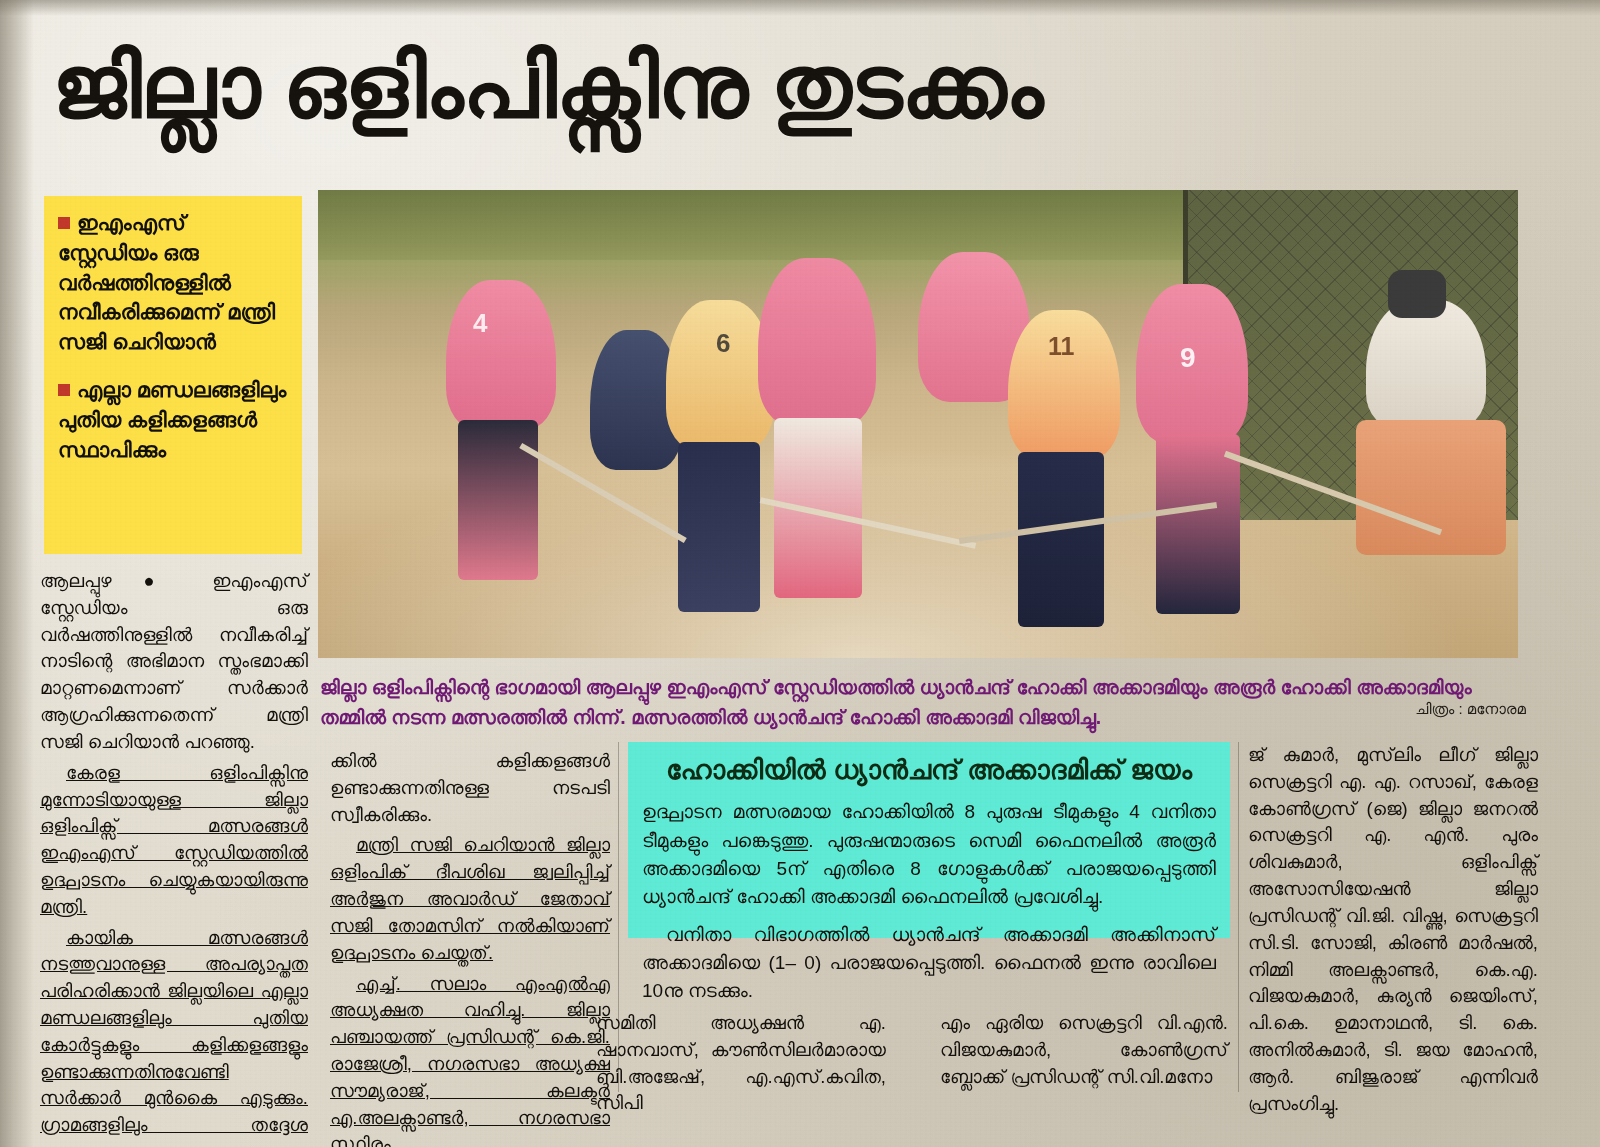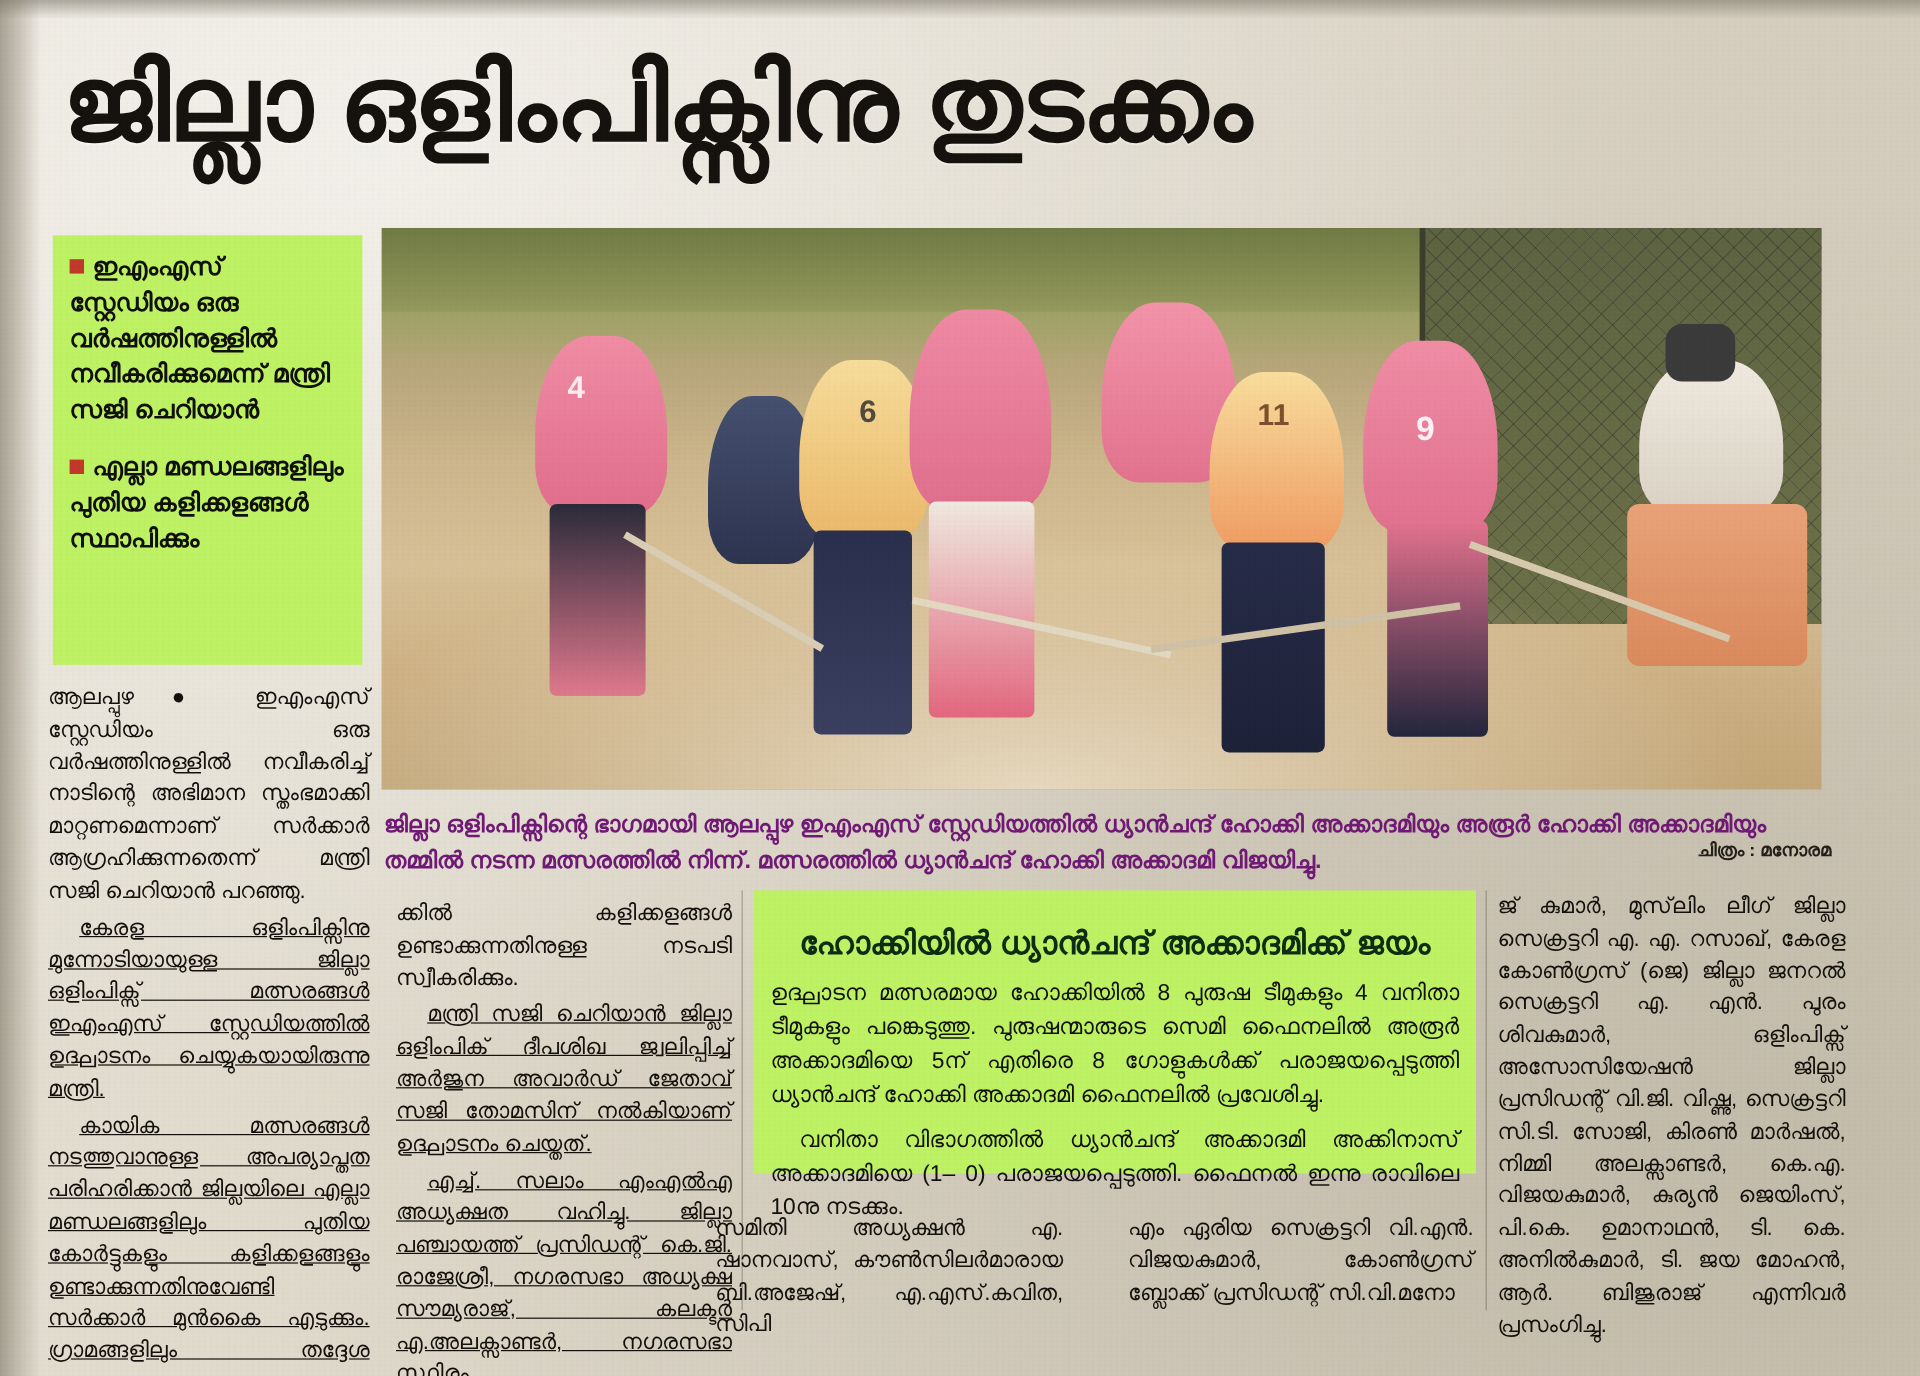--- a/index.html
+++ b/index.html
@@ -113,31 +113,30 @@
     line-height: 1.55;
     color: #701a75;
     font-weight: bold;
   }
   .credit {
     position: absolute;
     right: 74px;
     top: 700px;
     font-size: 15px;
     color: #23201a;
-    font-weight: bold;
   }
 
   
   .kicker {
     position: absolute;
     left: 44px;
     top: 196px;
     width: 258px;
     height: 358px;
-    background: #bef264;
+    background: #fde047;
     padding: 12px 14px 10px 14px;
     box-sizing: border-box;
   }
   .kicker p {
     margin: 0 0 18px 0;
     font-size: 21px;
     line-height: 1.42;
     font-weight: bold;
     color: #12100c;
     text-indent: 22px;
@@ -167,24 +166,24 @@
   .col3 { left: 596px; top: 1010px; width: 290px; }
   .col4 { left: 940px; top: 1010px; width: 288px; }
   .col5 { left: 1248px; top: 742px; width: 290px; }
 
   
   .greenbox {
     position: absolute;
     left: 628px;
     top: 742px;
     width: 602px;
-    height: 236px;
-    background: #bef264;
+    height: 196px;
+    background: #5eead4;
     box-sizing: border-box;
-    padding: 26px 14px;
+    padding: 10px 14px;
   }
   .greenbox h2 {
     margin: 2px 0 12px 0;
     font-size: 27px;
     line-height: 1.2;
     color: #0f2c14;
     font-weight: bold;
     text-align: center;
   }
   .greenbox p {

